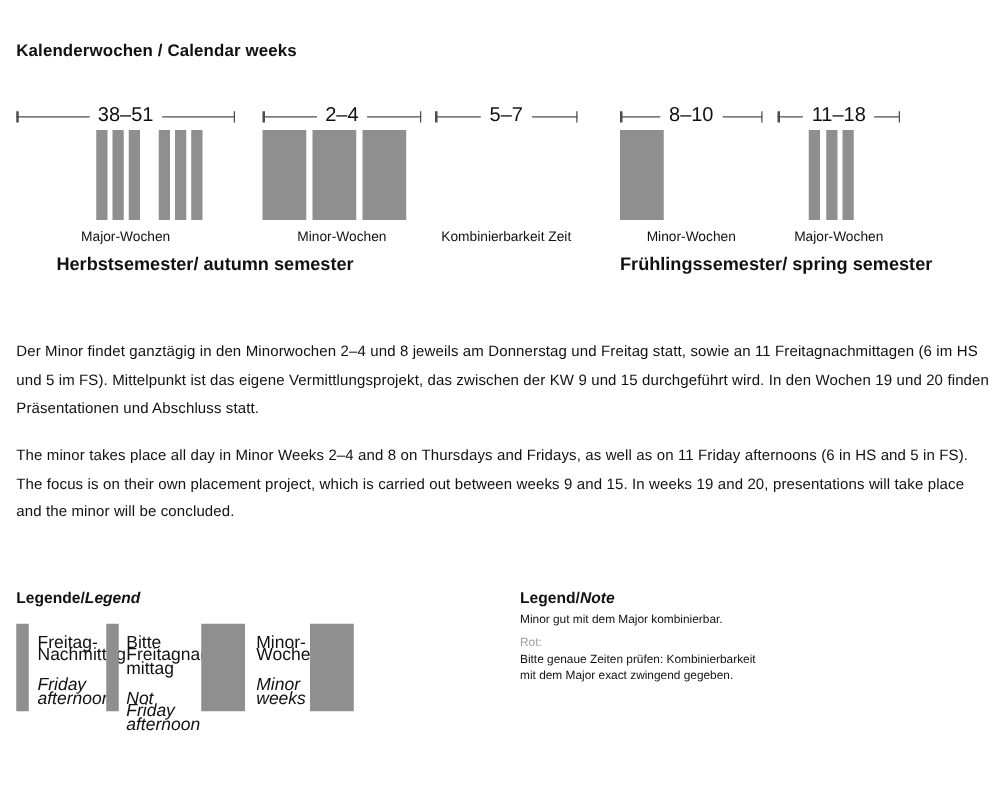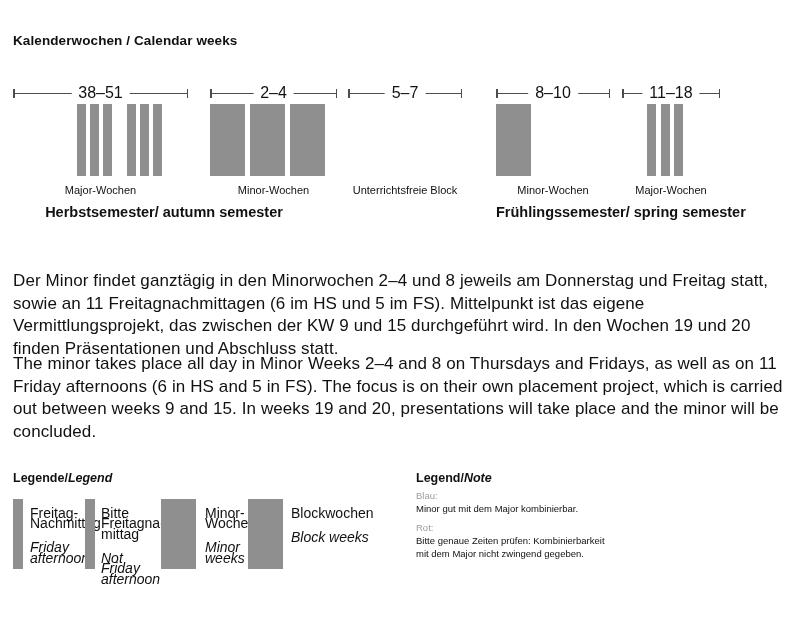--- a/index.html
+++ b/index.html
@@ -40,21 +40,21 @@
     font-size:11px;white-space:nowrap;
   }
   .sem-heading{
     position:absolute;top:204px;
     font-size:14.5px;font-weight:bold;text-align:center;white-space:nowrap;
   }
 
   
   .body-par{
     position:absolute;left:13px;width:779px;margin:0;
-    font-size:17px;line-height:22.5px;letter-spacing:.1px;
+    font-size:12px;line-height:22.5px;letter-spacing:.1px;
   }
   .body-de{top:270px;}
   .body-en{top:353px;}
 
   
   .sec-heading{
     position:absolute;top:471px;
     font-size:12.5px;font-weight:bold;
   }
   .sec-heading .it{font-style:italic;}
@@ -103,21 +103,21 @@
     <div class="bar wide" style="left:40px;"></div>
     <div class="bar wide" style="left:80px;"></div>
     <div class="tl-label">Minor-Wochen</div>
   </div>
 
   <div class="tl-group" style="left:348px;width:114px;">
     <div class="bracket">
       <span class="bracket-line"></span>
       <span class="bracket-label">5–7</span>
     </div>
-    <div class="tl-label">Unterrichtsfreie Block</div>
+    <div class="tl-label">Kombinierbarkeit Zeit</div>
   </div>
 
   <div class="tl-group" style="left:496px;width:114px;">
     <div class="bracket">
       <span class="bracket-line"></span>
       <span class="bracket-label">8–10</span>
     </div>
     <div class="bar wide" style="left:0px;"></div>
     <div class="tl-label">Minor-Wochen</div>
   </div>
@@ -163,31 +163,26 @@
 
   <div class="lg-bar" style="left:161px;width:35px;"></div>
   <div class="lg-text" style="left:205px;">
     <div class="lg-de">Minor-
 Wochen</div>
     <div class="lg-en">Minor
 weeks</div>
   </div>
 
   <div class="lg-bar" style="left:248px;width:35px;"></div>
-  <div class="lg-text" style="left:291px;width:80px;">
-    <div class="lg-de">Blockwochen</div>
-    <div class="lg-en">Block weeks</div>
-  </div>
 
   <div class="sec-heading" style="left:416px;">
     <span>Legend/</span><span class="it">Note</span>
   </div>
 
   <div class="note-col de" style="left:416px;width:195px;">
-    <div class="note-label">Blau:</div>
     <div class="note-text">Minor gut mit dem Major kombinierbar.</div>
     <div class="note-label">Rot:</div>
     <div class="note-text">Bitte genaue Zeiten prüfen: Kombinierbarkeit
-mit dem Major nicht zwingend gegeben.</div>
+mit dem Major exact zwingend gegeben.</div>
   </div>
 
 
 </div>
 
 </body></html>

